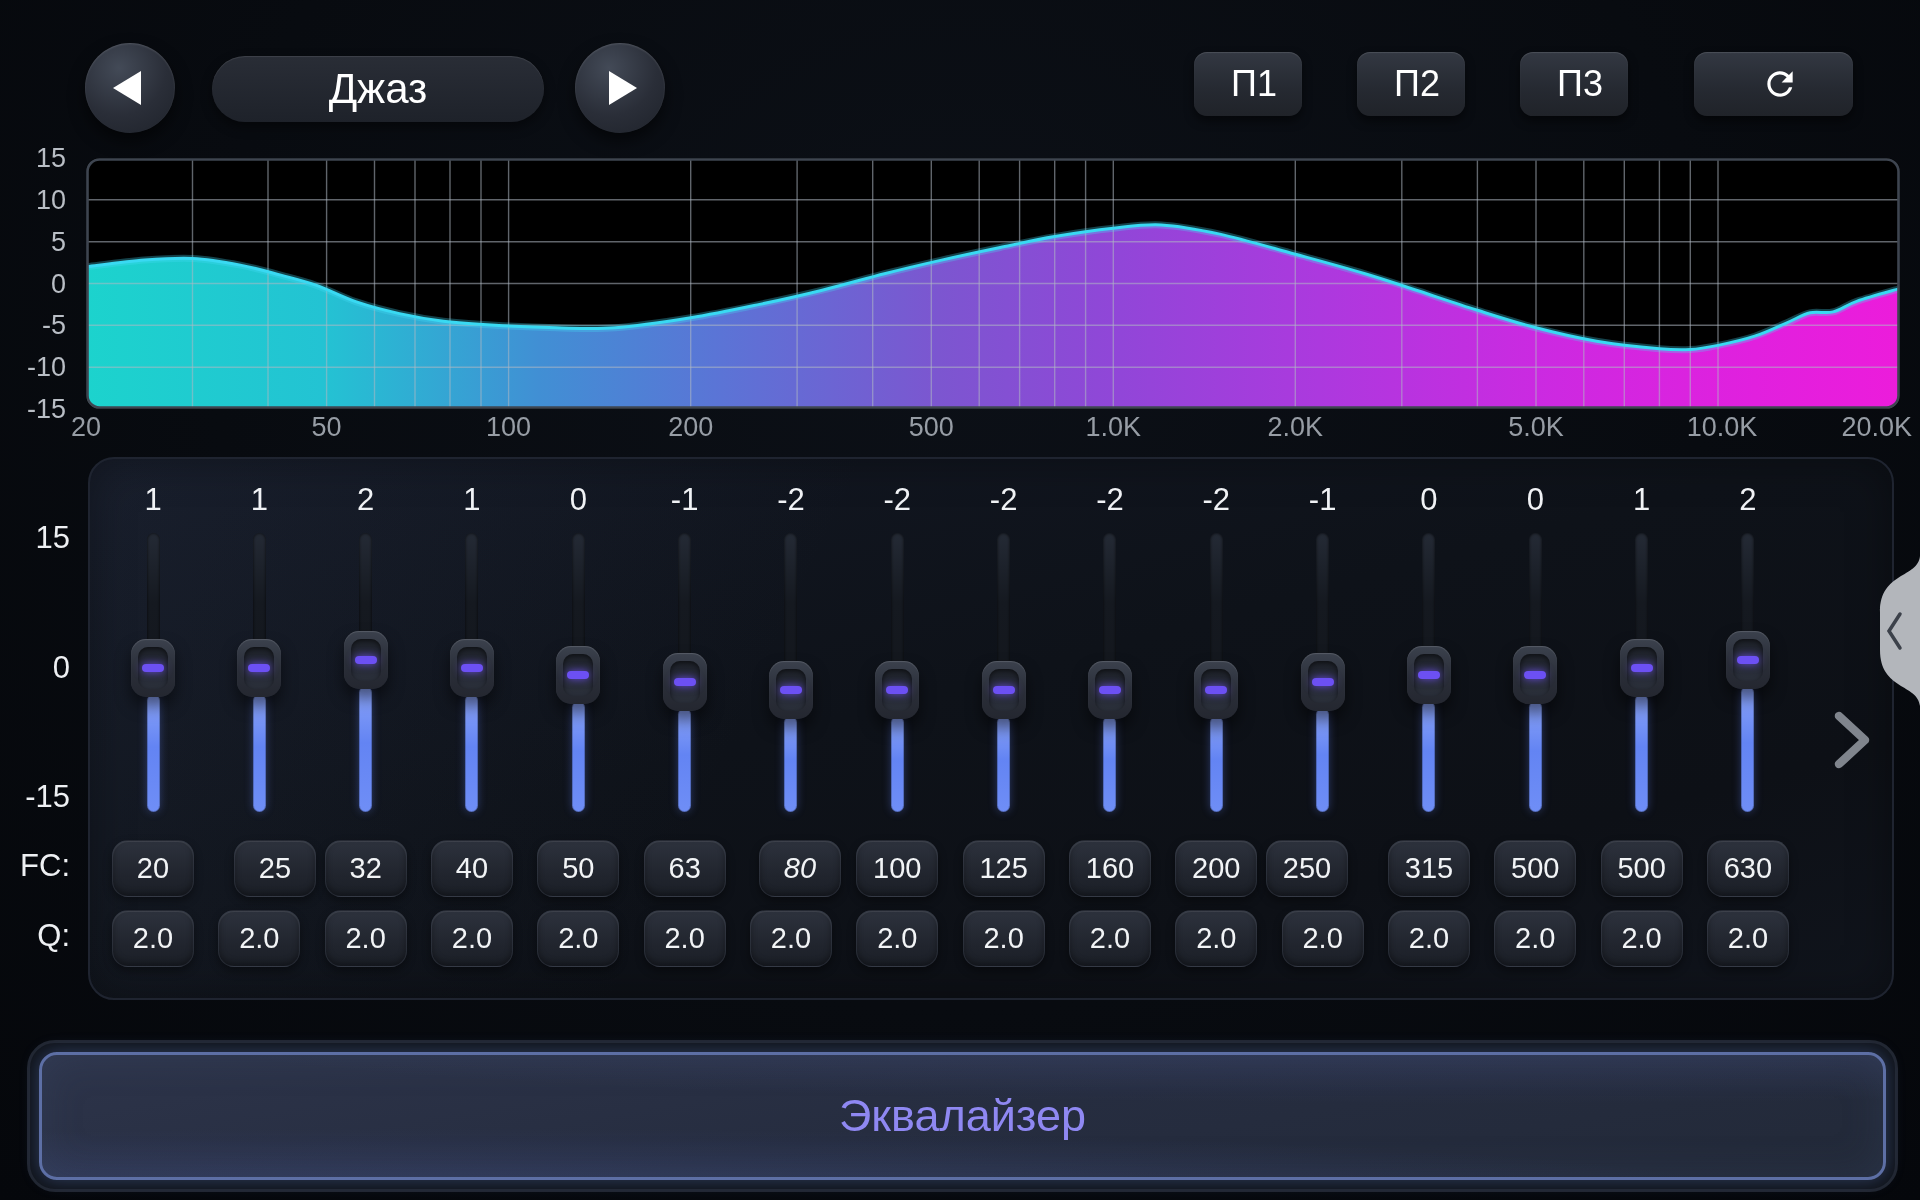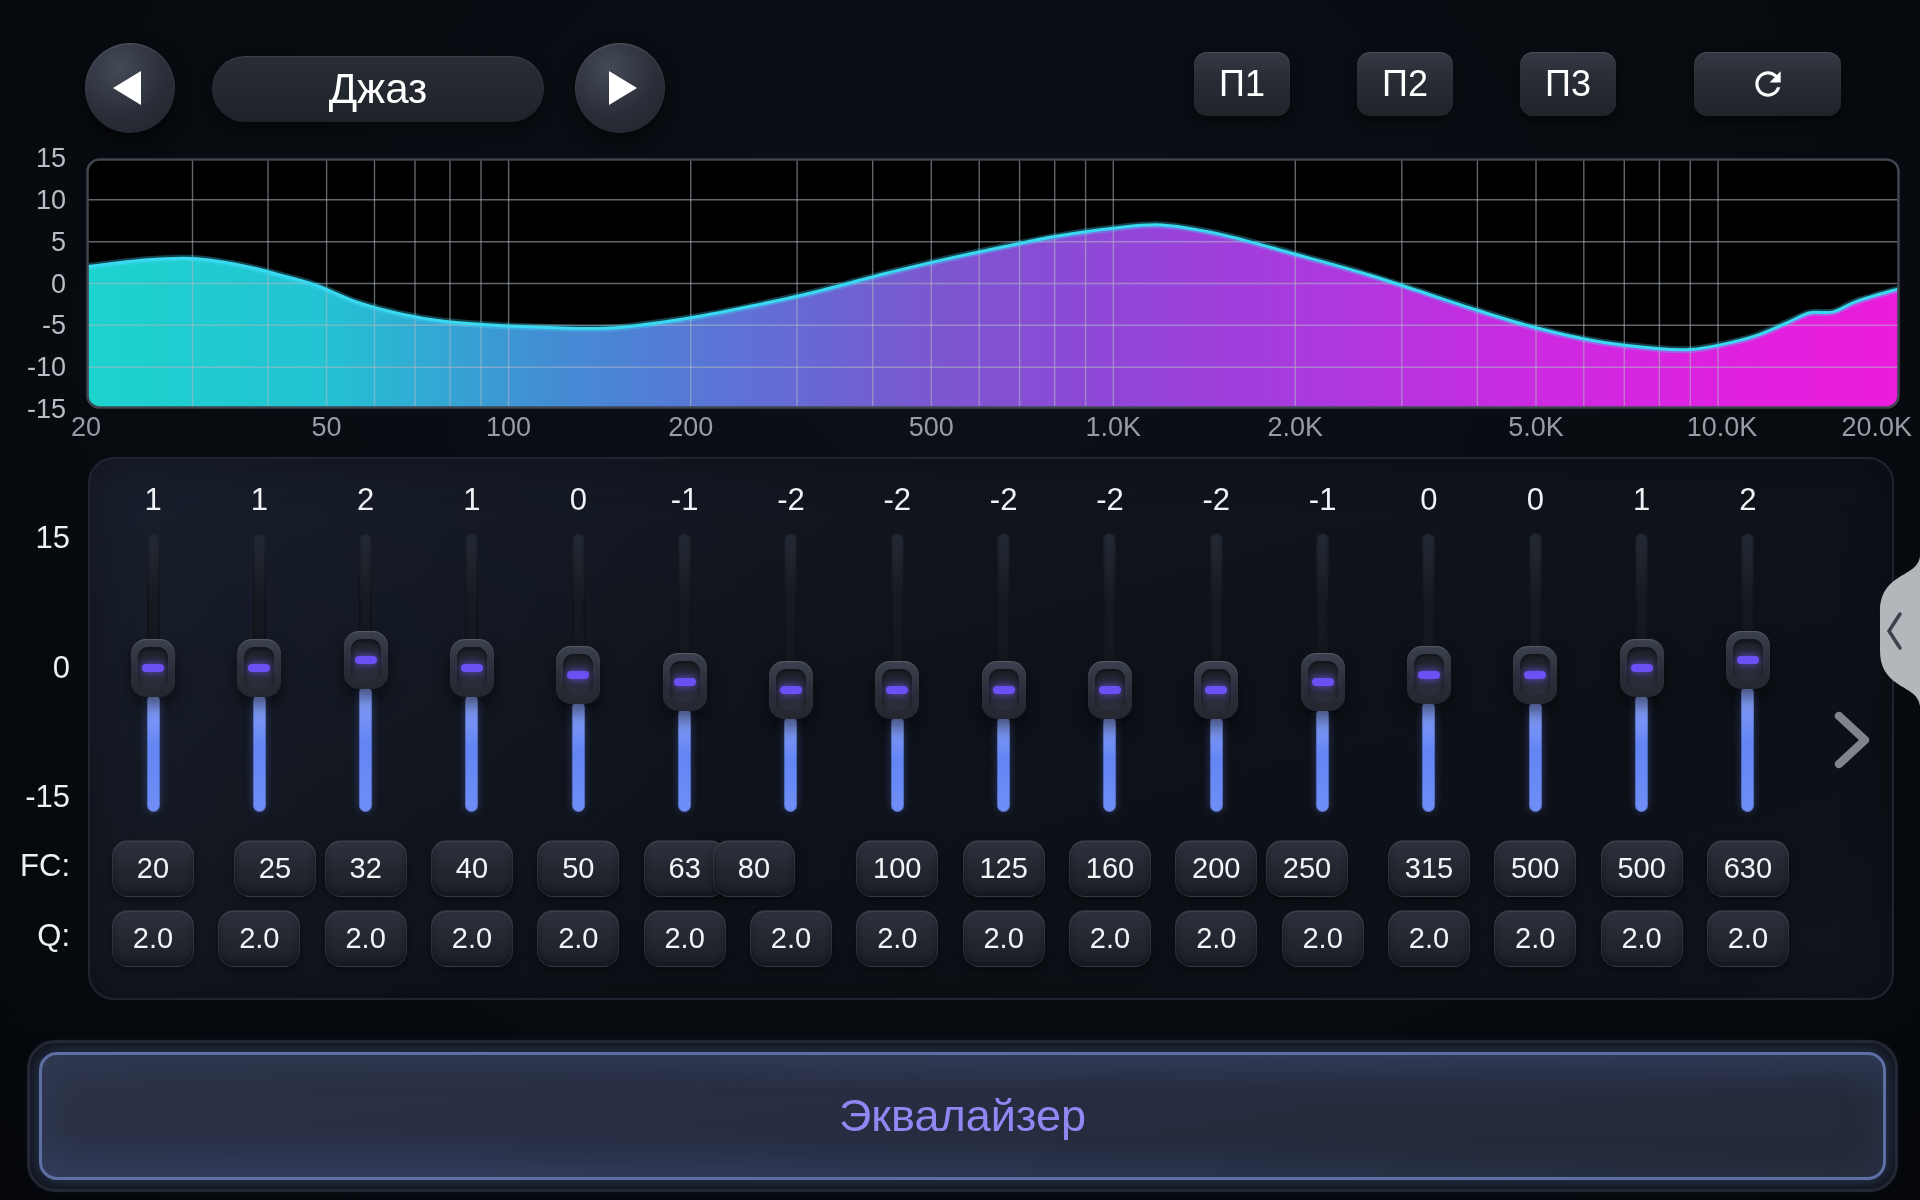--- a/index.html
+++ b/index.html
@@ -23,21 +23,21 @@
   .preset-pill {
     position:absolute; left:212px; top:56px; width:332px; height:66px; border-radius:34px;
     background: linear-gradient(180deg,#292d36 0%, #1e222a 100%);
     box-shadow: inset 0 1px 1px rgba(255,255,255,.10), 0 5px 12px rgba(0,0,0,.45);
     color:#fff; font-size:42px; display:flex; align-items:center; justify-content:center;
   }
   .mem-btn, .reset-btn {
     position:absolute; top:52px; height:64px; border-radius:13px;
     background: linear-gradient(180deg,#333842 0%, #262a32 55%, #202329 100%);
     box-shadow: inset 0 1px 1px rgba(255,255,255,.12), 0 5px 10px rgba(0,0,0,.5);
-    color:#fff; font-size:36px; display:flex; align-items:center; justify-content:center; cursor:pointer;
+    color:#fff; font-size:36px; display:flex; align-items:center; justify-content:center; cursor:pointer;padding-left:12px;
   }
   .mem-btn { width:96px; }
   #mem-0 { left:1194px; } #mem-1 { left:1357px; } #mem-2 { left:1520px; }
   .reset-btn { left:1694px; width:147px; }
   
   #graph-svg { position:absolute; left:86px; top:158px; width:1814px; height:251px; }
   .y-tick { position:absolute; left:10px; width:56px; text-align:right; font-size:27px; line-height:32px; color:#b9bec5; }
   .x-tick { position:absolute; top:412px; font-size:27px; line-height:30px; color:#979da5; transform:translateX(-50%); white-space:nowrap; }
   
   #panel {
@@ -291,21 +291,21 @@
         <div class="q-btn" style="left: 643.65px;">2.0</div>
       </div>
       <div>
         <div class="gain-label" style="left: 748.98px;">-2</div>
         <div class="slider-track" style="left: 784.48px;"></div>
         <div class="slider-fill" style="left: 784.48px; top: 715.6px; height: 96.4px;"></div>
         <div class="slider-thumb" style="left: 768.98px; top: 660.6px;">
           <div class="thumb-inner"></div>
           <div class="thumb-dash"></div>
         </div>
-        <div class="fc-btn" style="left: 713px;">80</div>
+        <div class="fc-btn" style="left: 759px; font-style: italic;">80</div>
         <div class="q-btn" style="left: 749.98px;">2.0</div>
       </div>
       <div>
         <div class="gain-label" style="left: 855.31px;">-2</div>
         <div class="slider-track" style="left: 890.81px;"></div>
         <div class="slider-fill" style="left: 890.81px; top: 715.6px; height: 96.4px;"></div>
         <div class="slider-thumb" style="left: 875.31px; top: 660.6px;">
           <div class="thumb-inner"></div>
           <div class="thumb-dash"></div>
         </div>

